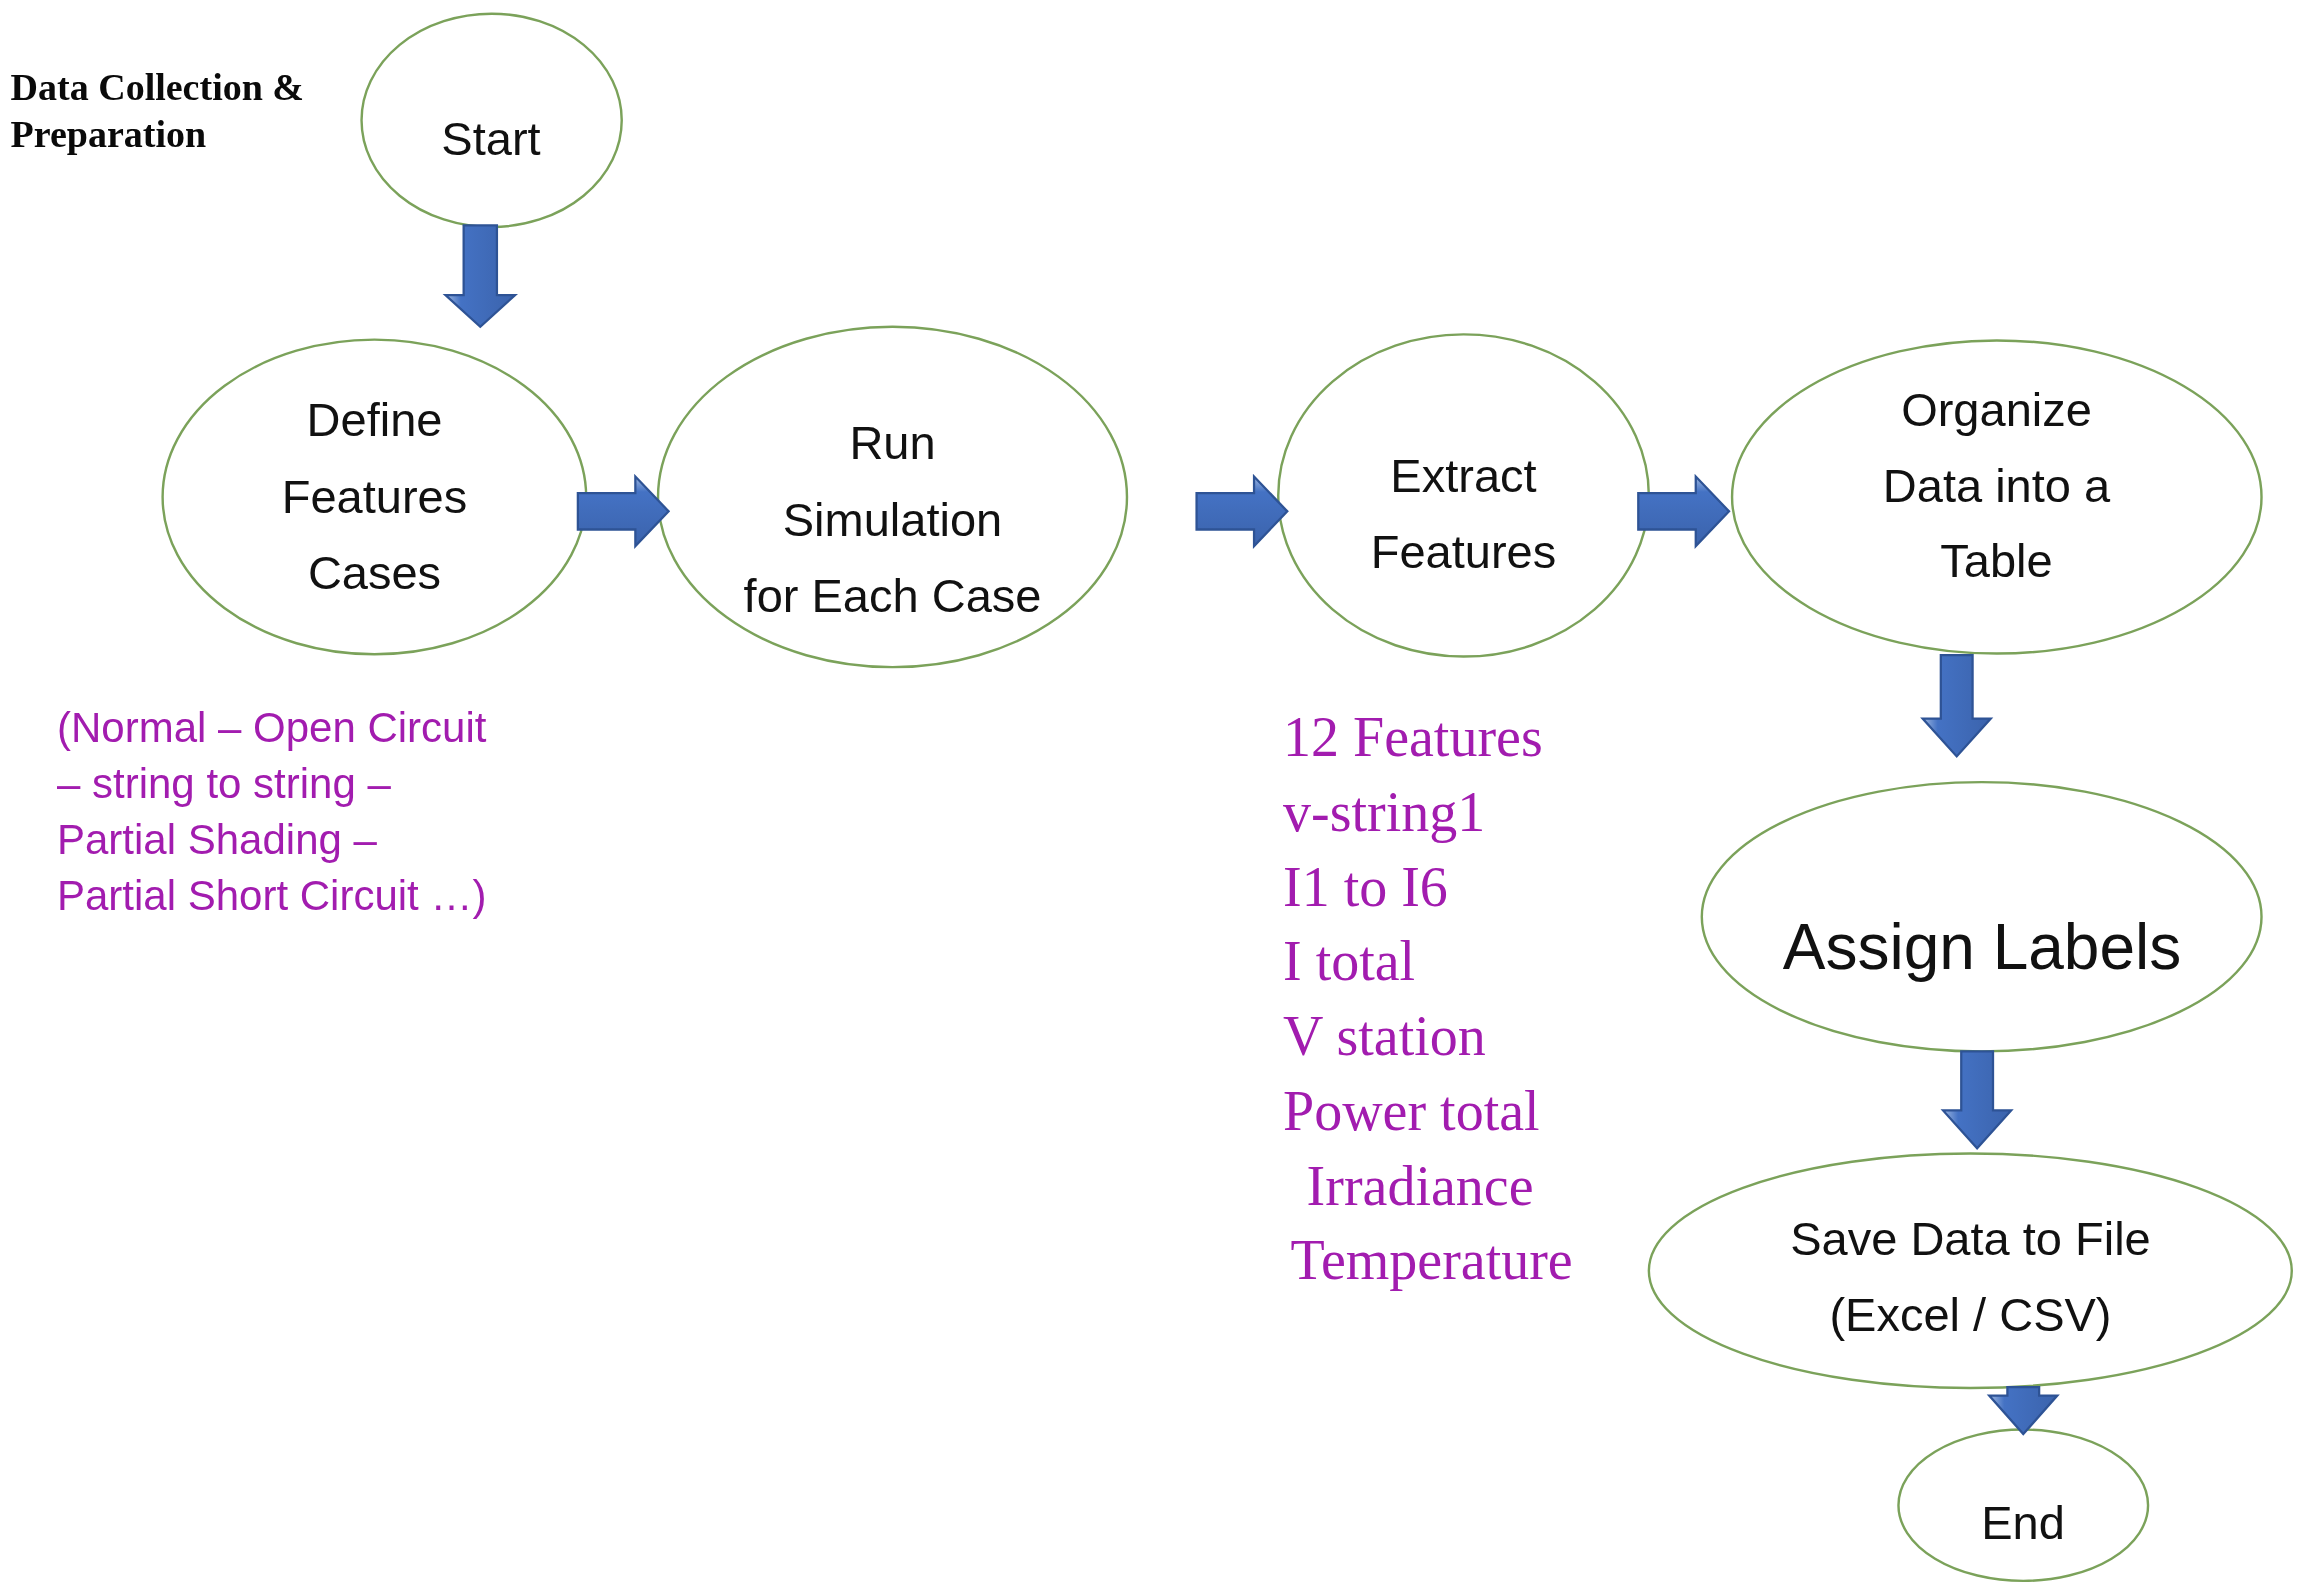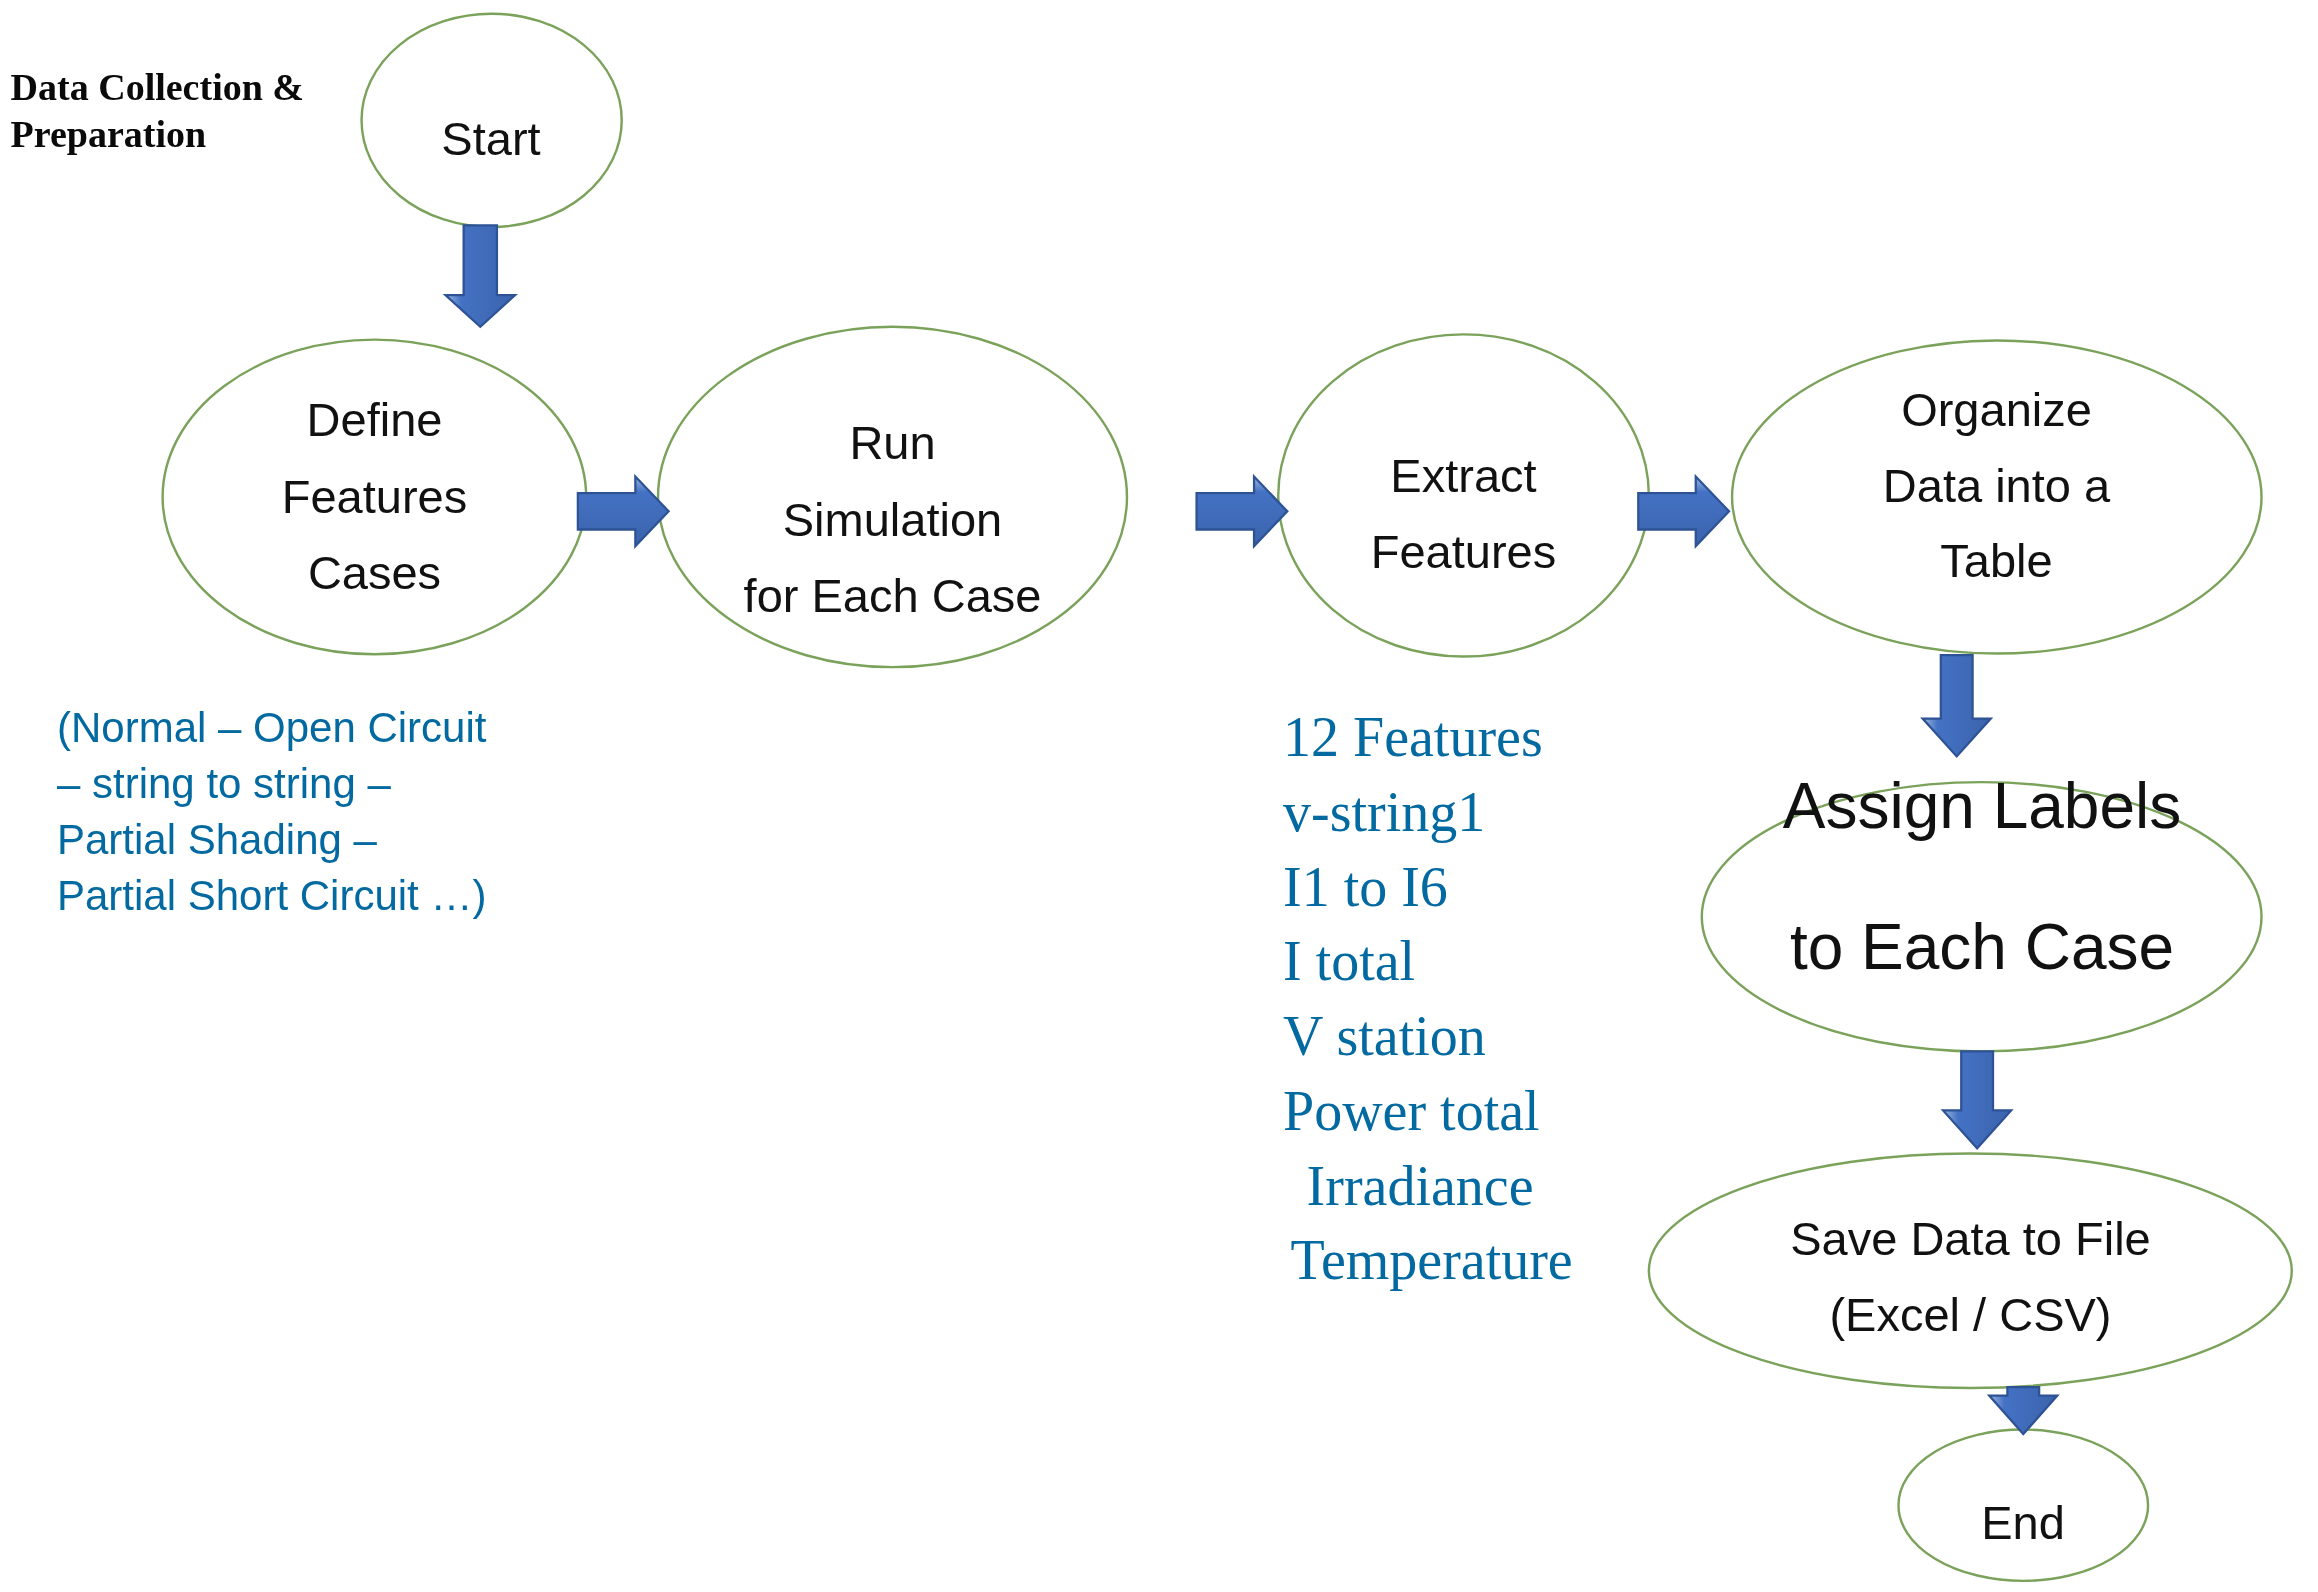--- a/index.html
+++ b/index.html
@@ -12,21 +12,21 @@
   .node-label{
     position:absolute;
     display:flex;flex-direction:column;align-items:center;justify-content:flex-end;
     text-align:center;color:#111111;
     font-family:"Liberation Sans", sans-serif;
     line-height:1.16;
     pointer-events:none;
   }
   .node-label span{display:block;white-space:nowrap;}
   .txt-block{
-    position:absolute;color:#0369a1;
+    position:absolute;color:#a21caf;
     font-family:"Liberation Sans", sans-serif;
     line-height:1.30;
   }
   .txt-block span{display:block;white-space:nowrap;}
   #title{
     position:absolute;left:10.6px;top:64px;width:325px;
     font-weight:bold;font-size:38px;line-height:1.24;color:#0a0a0a;
     font-family:"Liberation Sans", sans-serif;
   }
   #title span{display:block;white-space:nowrap;font-family:Liberation Serif, serif;}
@@ -106,21 +106,20 @@
 </div>
 
 <div class="node-label" style="left:1732px;top:371px;width:529px;height:227px;font-size:47px;line-height:1.60;">
   <span>Organize</span>
   <span>Data into a</span>
   <span>Table</span>
 </div>
 
 <div class="node-label" style="left:1702px;top:836px;width:560px;height:163px;font-size:64px;line-height:1.63;gap:36px;">
   <span>Assign Labels</span>
-  <span>to Each Case</span>
 </div>
 
 <div class="node-label" style="left:1649px;top:1191px;width:643px;height:163px;font-size:47px;line-height:1.63;">
   <span>Save Data to File</span>
   <span>(Excel / CSV)</span>
 </div>
 
 <div class="node-label" style="left:1898px;top:1460px;width:250px;height:91px;font-size:47px;">
   <span>End</span>
 </div>

